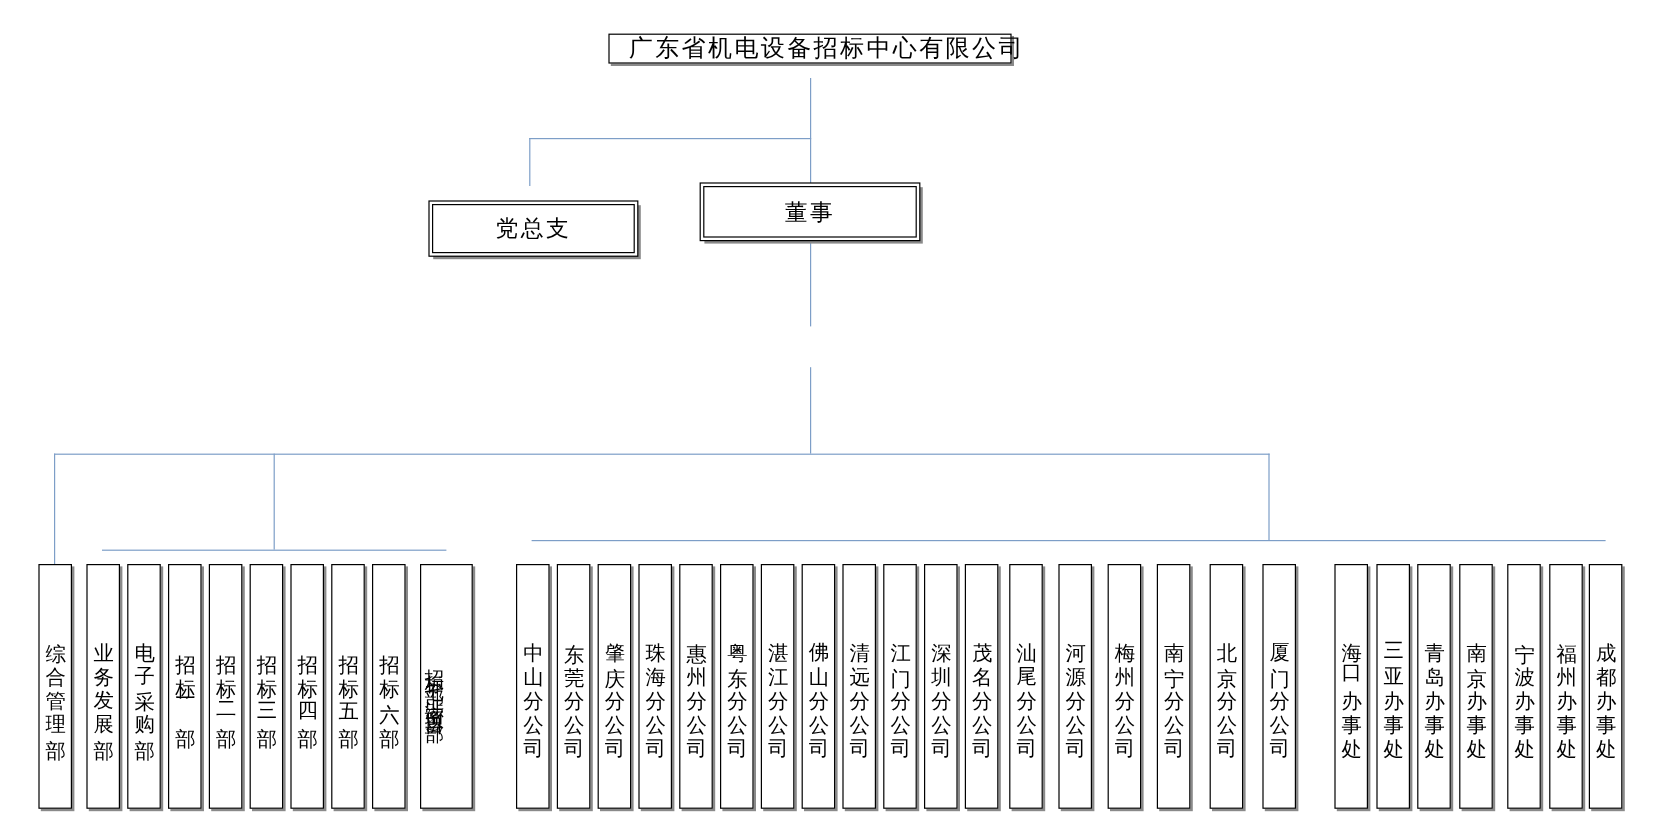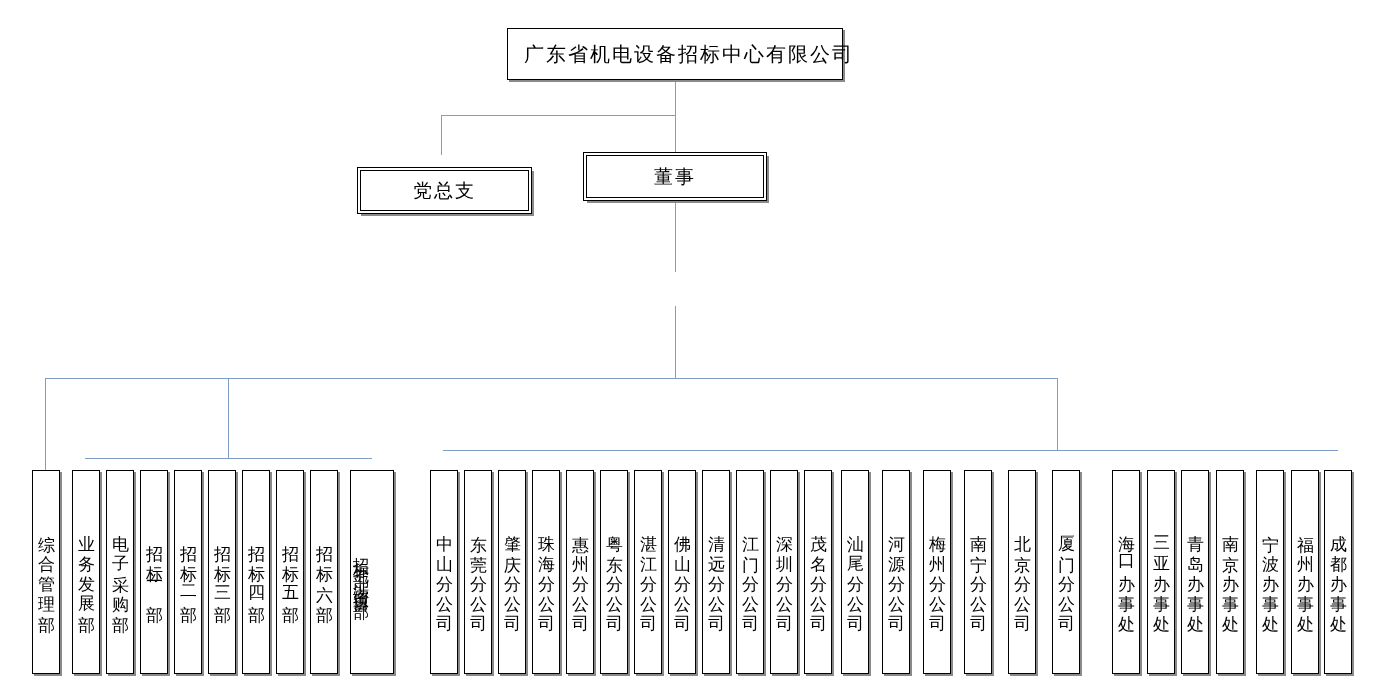--- a/index.html
+++ b/index.html
@@ -77,21 +77,21 @@
   <div class="vl" style="left:441px;top:115px;height:40px;"></div>
   <div class="vl" style="left:675px;top:198px;height:74px;"></div>
   <div class="vl" style="left:675px;top:306px;height:72px;"></div>
   <div class="hl" style="left:45px;top:378px;width:1013px;"></div>
   <div class="vl" style="left:45px;top:378px;height:92px;"></div>
   <div class="vl" style="left:228px;top:378px;height:80px;"></div>
   <div class="hl" style="left:85px;top:458px;width:287px;"></div>
   <div class="vl" style="left:1057px;top:378px;height:72px;"></div>
   <div class="hl" style="left:443px;top:450px;width:895px;"></div>
 
-  <div class="hbox root" style="left:507px;top:28px;width:336px;height:52px;padding-left:28px;">广东省机电设备招标中心有限公司</div>
+  <div class="hbox root" style="left:507px;top:28px;width:336px;height:25px;padding-left:28px;">广东省机电设备招标中心有限公司</div>
 
   <div class="hbox mid" style="left:360px;top:170px;width:169px;height:41px;">党总支</div>
   <div class="hbox mid" style="left:586px;top:155px;width:178px;height:43px;text-align:right;">董事</div>
 
 
   <div class="vbox" style="left:32px;">综合管理部</div>
   <div class="vbox stub12" style="left:72px;">业务发展部</div>
   <div class="vbox stub12" style="left:106px;">电子采购部</div>
   <div class="vbox stub12" style="left:140px;">招标一部</div>
   <div class="vbox stub12" style="left:174px;">招标二部</div>

